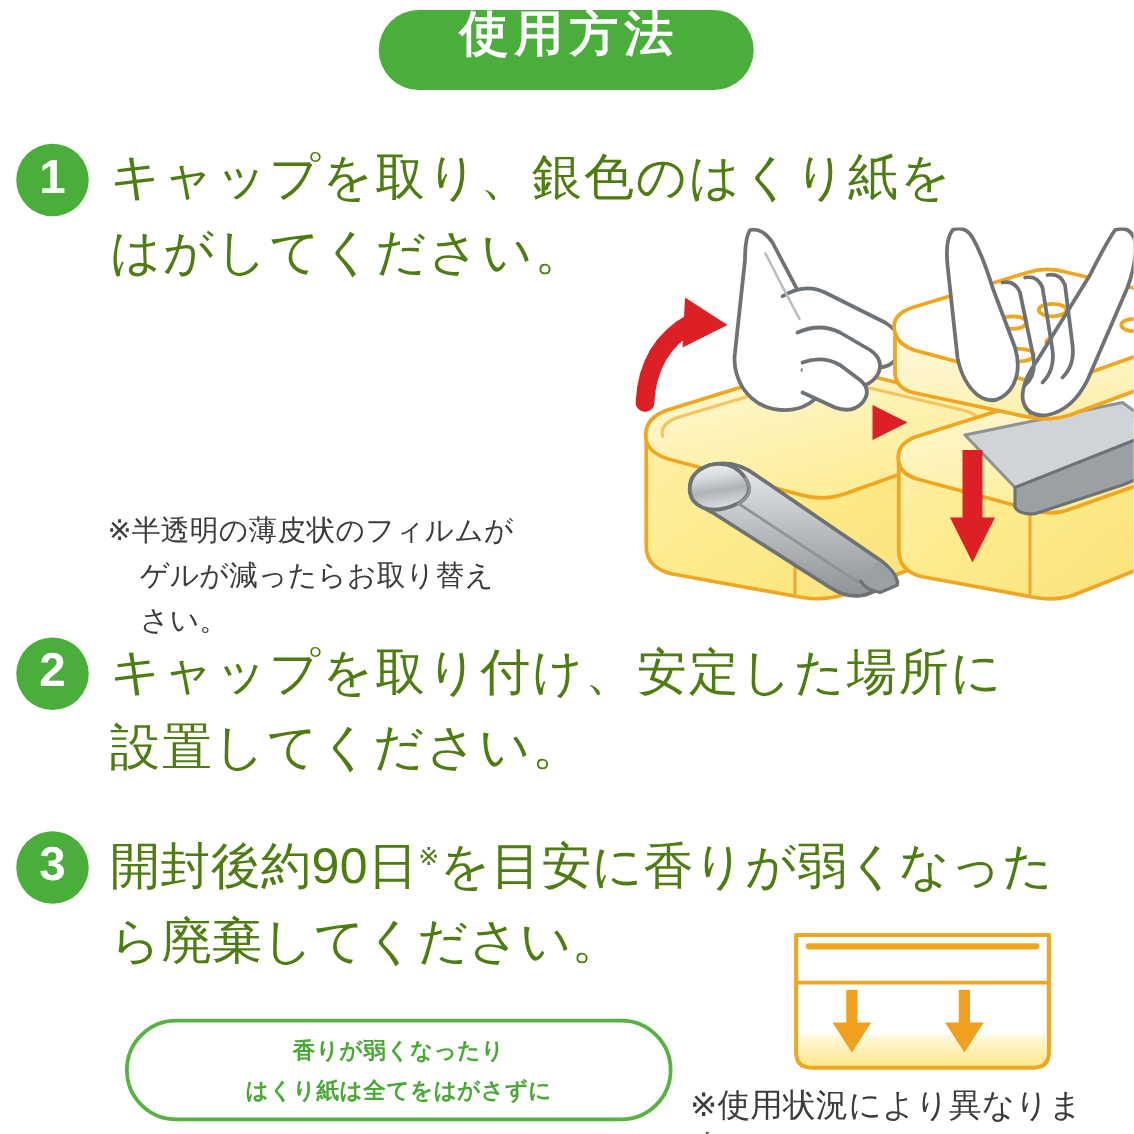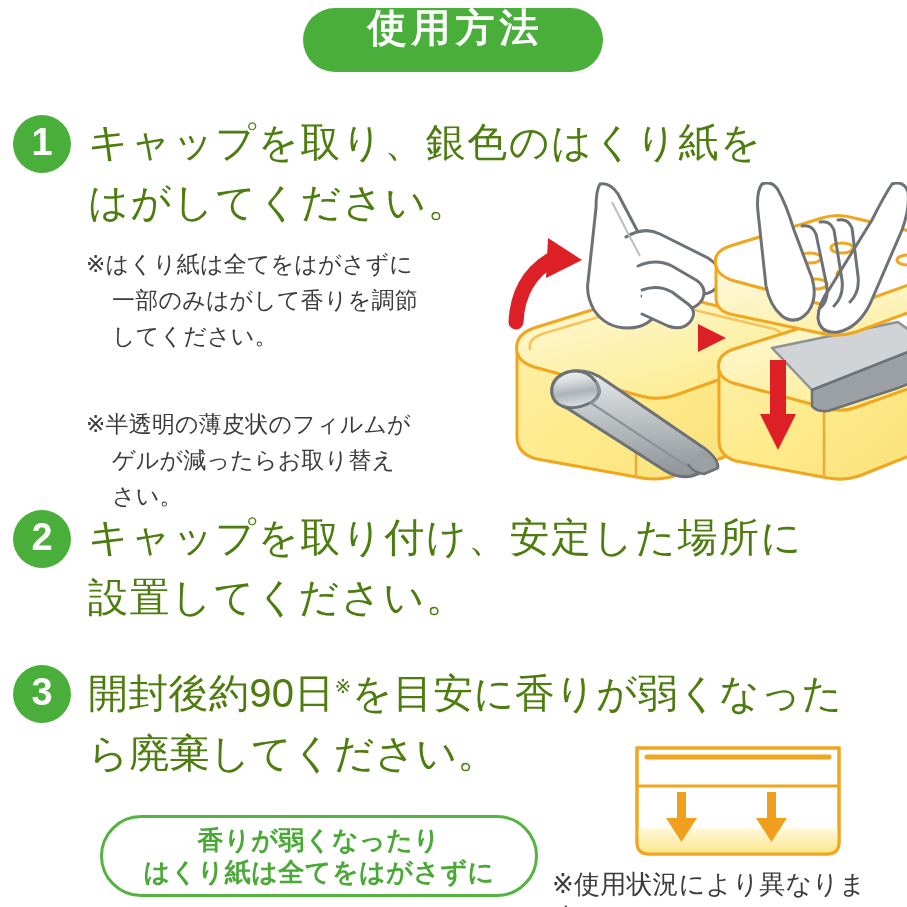--- a/index.html
+++ b/index.html
@@ -115,21 +115,21 @@
     border-radius: 41px;
     display: flex;
     flex-direction: column;
     align-items: center;
     justify-content: center;
     background: #ffffff;
   }
   .outline-pill-line {
     color: #49a836;
     font-weight: bold;
-    font-size: 26px;
+    font-size: 18px;
     line-height: 32px;
     letter-spacing: 0.5px;
   }
 
   
   #footnote {
     position: absolute;
     left: 552px;
     top: 868px;
     font-size: 26px;
@@ -163,25 +163,20 @@
   <div class="header-pill">
     <div class="header-pill-text">使用方法</div>
   </div>
 
   <div class="num-badge" id="badge1">
     <span>1</span>
   </div>
   <div class="step-text" id="step1-text">キャップを取り、銀色のはくり紙を
 はがしてください。</div>
 
-  <div class="note" id="note1">
-    <span class="note-body"><span>※</span><span>はくり紙は全てをはがさずに</span></span>
-    <span class="note-cont">一部のみはがして香りを調節</span>
-    <span class="note-cont">してください。</span>
-  </div>
 
   <div class="note" id="note2">
     <span class="note-body"><span>※</span><span>半透明の薄皮状のフィルムが</span></span>
     <span class="note-cont">ゲルが減ったらお取り替え</span>
     <span class="note-cont">さい。</span>
   </div>
 
   <div id="illus-top">
     <svg width="415" height="305" viewBox="0 0 415 305" xmlns="http://www.w3.org/2000/svg">
       <defs>

